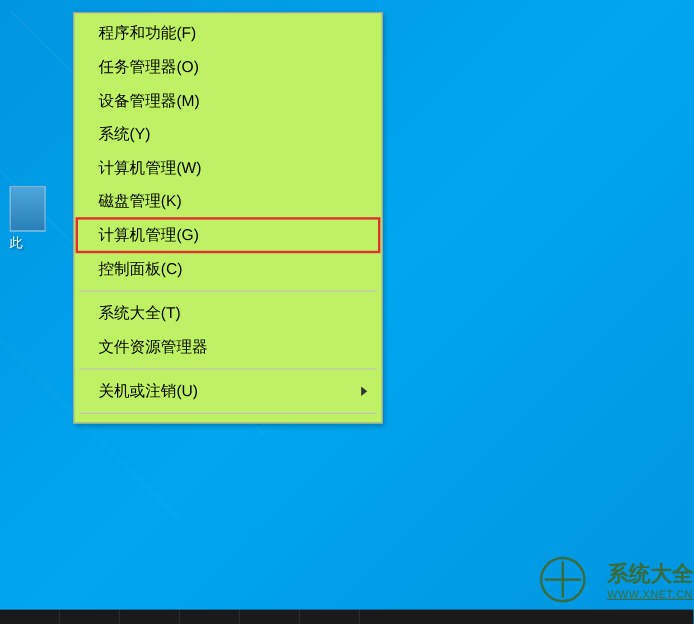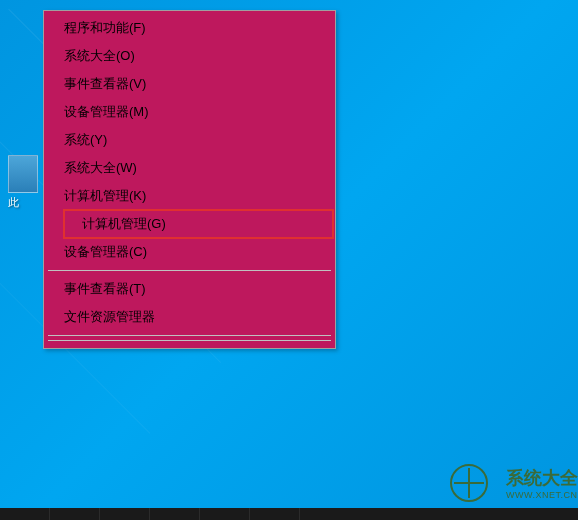--- a/index.html
+++ b/index.html
@@ -40,39 +40,38 @@
     }
     .desktop-icon .ico {
       width: 30px;
       height: 38px;
       background: linear-gradient(#4da6d9, #2a7fb8);
       border: 1px solid rgba(255,255,255,0.4);
       margin-bottom: 2px;
     }
     .context-menu {
       position: absolute;
-      left: 43px;
+      left: 61px;
       top: 10px;
-      width: 293px;
-      background: #be185d;
+      width: 258px;
+      background: #bef264;
       border: 1px solid #a0a0a0;
       box-shadow: 2px 2px 4px rgba(0,0,0,0.25);
       padding: 3px 2px;
     }
     .menu-item {
       padding: 5px 10px 5px 18px;
       color: #000;
       cursor: default;
       position: relative;
       line-height: 18px;
     }
     .menu-item.highlighted {
       outline: 2px solid #e03030;
       outline-offset: -1px;
-      margin-left: 18px;
     }
     .submenu-arrow {
       position: absolute;
       right: 10px;
       top: 50%;
       transform: translateY(-50%);
       width: 0; height: 0;
       border-left: 5px solid #333;
       border-top: 4px solid transparent;
       border-bottom: 4px solid transparent;
@@ -126,46 +125,47 @@
       position: absolute;
       top: 50%; left: 2px; right: 2px;
       height: 2px;
       background: #3a6b3a;
       transform: translateY(-50%);
     }
     .watermark-sub {
       font-size: 9px;
       font-weight: normal;
       letter-spacing: 0.5px;
+      text-decoration: underline;
     }
   </style>
 </head>
 <body>
 
 <div class="desktop-bg"></div>
 
 <div class="desktop-icon">
   <div class="ico"></div>
   <span>此</span>
 </div>
 
 <div class="context-menu" id="context-menu">
     <div class="menu-item"><span>程序和功能(F)</span></div>
-    <div class="menu-item"><span>系统大全(O)</span></div>
-    <div class="menu-item"><span>事件查看器(V)</span></div>
+    <div class="menu-item"><span>任务管理器(O)</span></div>
     <div class="menu-item"><span>设备管理器(M)</span></div>
     <div class="menu-item"><span>系统(Y)</span></div>
-    <div class="menu-item"><span>系统大全(W)</span></div>
-    <div class="menu-item"><span>计算机管理(K)</span></div>
+    <div class="menu-item"><span>计算机管理(W)</span></div>
+    <div class="menu-item"><span>磁盘管理(K)</span></div>
     <div class="menu-item highlighted"><span>计算机管理(G)</span></div>
-    <div class="menu-item"><span>设备管理器(C)</span></div>
+    <div class="menu-item"><span>控制面板(C)</span></div>
     <div class="separator"></div>
-    <div class="menu-item"><span>事件查看器(T)</span></div>
+    <div class="menu-item"><span>系统大全(T)</span></div>
     <div class="menu-item"><span>文件资源管理器</span></div>
     <div class="separator"></div>
+    <div class="menu-item"><span>关机或注销(U)</span><span class="submenu-arrow"></span></div>
     <div class="separator"></div>
   </div>
 
 <div class="taskbar">
   <div class="taskbar-item"></div>
   <div class="taskbar-item"></div>
   <div class="taskbar-item"></div>
   <div class="taskbar-item"></div>
   <div class="taskbar-item"></div>
   <div class="taskbar-item"></div>

